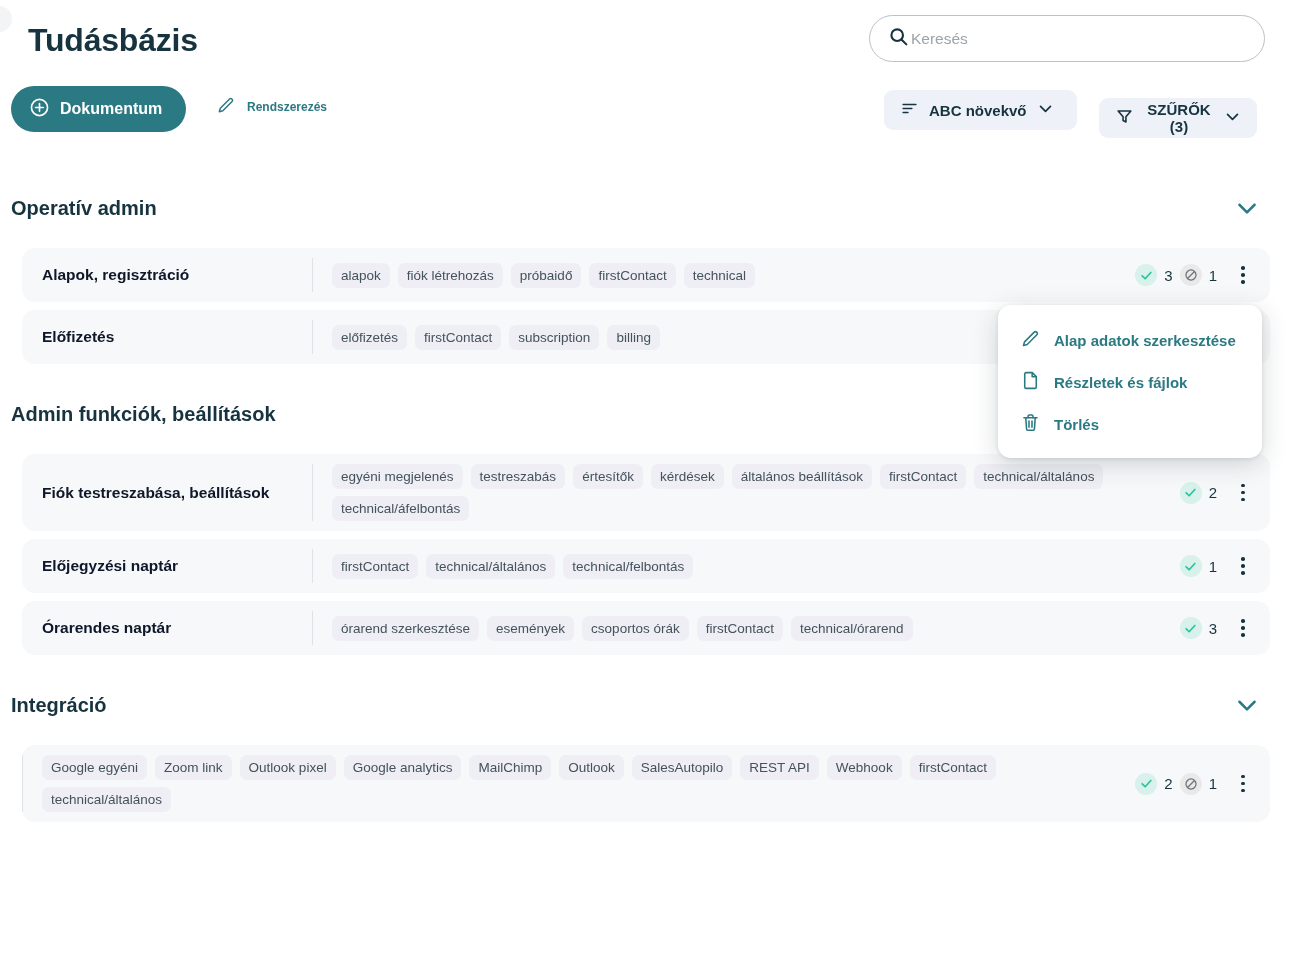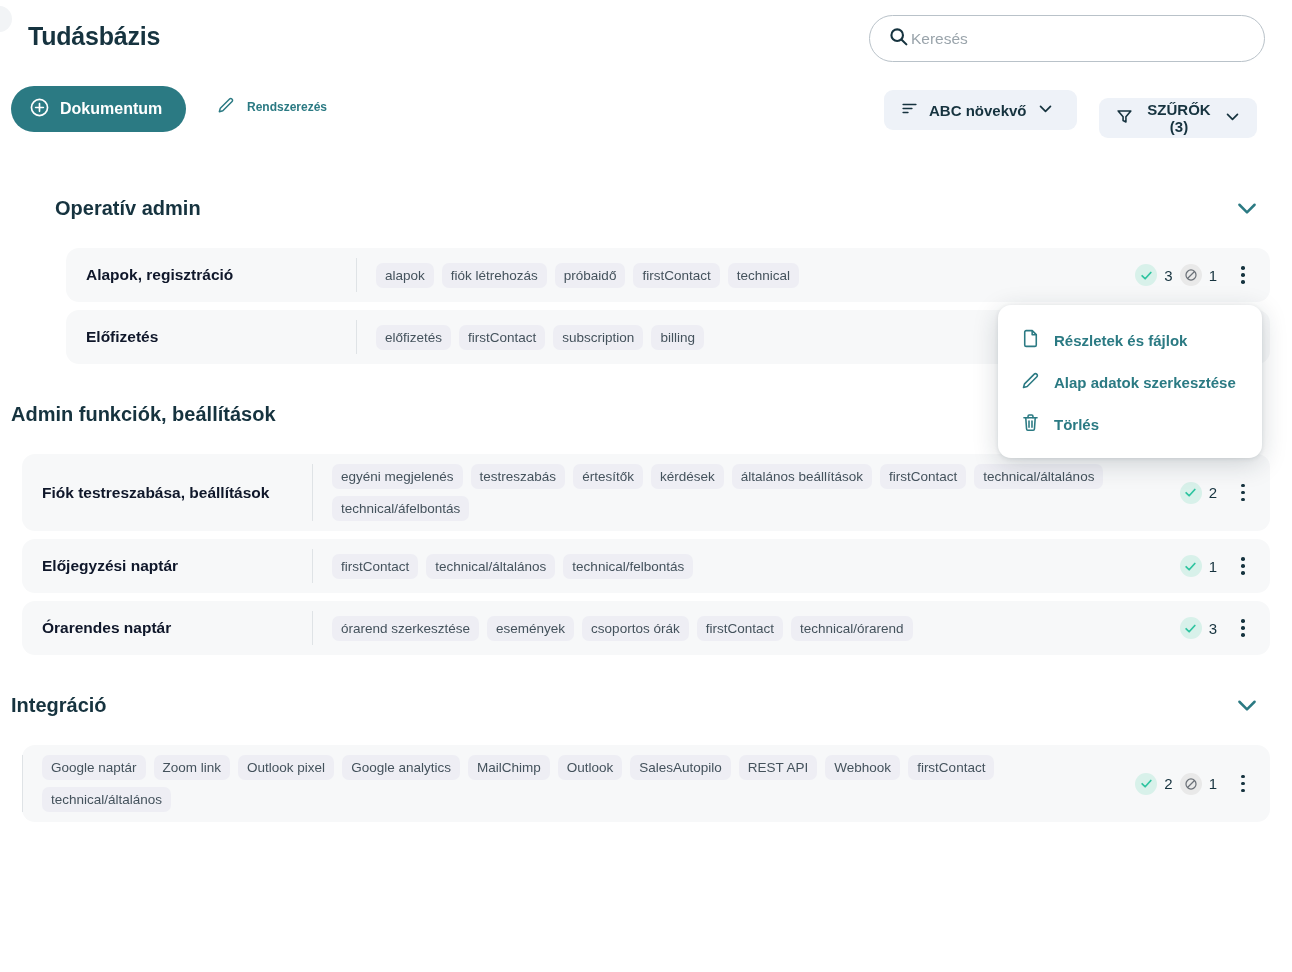--- a/index.html
+++ b/index.html
@@ -12,21 +12,21 @@
     overflow: hidden;
   }
   .page { position: relative; width: 1292px; height: 972px; }
 
   
   .topbar {
     position: absolute; left: 0; top: 0; width: 1292px; height: 78px;
   }
   .app-title {
     position: absolute; left: 28px; top: 22px;
-    font-size: 25px; font-weight: 700; letter-spacing: -0.2px;
+    font-size: 32px; font-weight: 700; letter-spacing: -0.2px;
     color: #16333f;
   }
   .logo-orb {
     position: absolute; left: -14px; top: 6px;
     width: 26px; height: 26px; border-radius: 50%;
     background: #f2f4f6;
   }
   .search-box {
     position: absolute; left: 869px; top: 15px;
     width: 396px; height: 47px;
@@ -203,21 +203,21 @@
       <span>SZŰRŐK (3)</span>
       <span>
         <svg width="17" height="17" viewBox="0 0 24 24" fill="none" stroke="#16333f" stroke-width="2.4" stroke-linecap="round" stroke-linejoin="round">
           <polyline points="5,9 12,16 19,9"></polyline>
         </svg>
       </span>
     </button>
   </div>
 
   <div id="sections-root" style="position:absolute; left:0; top:188px; width:1292px;">
-      <div class="section-block" style="margin-bottom: 30px; margin-left: 44px;">
+      <div class="section-block" style="margin-bottom: 30px;">
         <div class="section-head">
           <span class="section-title">Operatív admin</span>
           <span class="section-chevron"><svg width="26" height="26" viewBox="0 0 24 24" fill="none" stroke="#2b7a83" stroke-width="2.3" stroke-linecap="round" stroke-linejoin="round">
               <polyline points="5,9 12,16 19,9"></polyline>
             </svg></span>
         </div>
         <div style="margin-top: 20px;">
           <div class="row">
             <div class="row-title">Alapok, regisztráció</div>
             <div class="row-divider"></div>
@@ -365,21 +365,21 @@
         <div class="section-head">
           <span class="section-title">Integráció</span>
           <span class="section-chevron"><svg width="26" height="26" viewBox="0 0 24 24" fill="none" stroke="#2b7a83" stroke-width="2.3" stroke-linecap="round" stroke-linejoin="round">
               <polyline points="5,9 12,16 19,9"></polyline>
             </svg></span>
         </div>
         <div style="margin-top: 20px;">
           <div class="row">
             <div class="row-divider"></div>
             <div class="tags">
-              <span class="tag">Google naptár</span>
+              <span class="tag">Google egyéni</span>
               <span class="tag">Zoom link</span>
               <span class="tag">Outlook pixel</span>
               <span class="tag">Google analytics</span>
               <span class="tag">MailChimp</span>
               <span class="tag">Outlook</span>
               <span class="tag">SalesAutopilo</span>
               <span class="tag">REST API</span>
               <span class="tag">Webhook</span>
               <span class="tag">firstContact</span>
               <span class="tag">technical/általános</span>
@@ -409,30 +409,30 @@
               </span>
             </div>
           </div>
         </div>
       </div>
     </div>
 
   <div class="ctx-menu" id="ctx-menu">
       <div class="ctx-item">
         <span><svg width="21" height="21" viewBox="0 0 24 24" fill="none" stroke="#2b7a83" stroke-width="1.8" stroke-linecap="round" stroke-linejoin="round">
+            <path d="M4 20l1.2-4.2L16.3 4.7a1.9 1.9 0 0 1 2.7 0l.3.3a1.9 1.9 0 0 1 0 2.7L8.2 18.8 4 20z"></path>
+          </svg></span>
+        <span>Alap adatok szerkesztése</span>
+      </div>
+      <div class="ctx-item">
+        <span><svg width="21" height="21" viewBox="0 0 24 24" fill="none" stroke="#2b7a83" stroke-width="1.8" stroke-linecap="round" stroke-linejoin="round">
             <path d="M14 3H7a1.6 1.6 0 0 0-1.6 1.6v14.8A1.6 1.6 0 0 0 7 21h10a1.6 1.6 0 0 0 1.6-1.6V7.6L14 3z"></path>
             <polyline points="13.9,3.2 13.9,7.8 18.5,7.8"></polyline>
           </svg></span>
         <span>Részletek és fájlok</span>
-      </div>
-      <div class="ctx-item">
-        <span><svg width="21" height="21" viewBox="0 0 24 24" fill="none" stroke="#2b7a83" stroke-width="1.8" stroke-linecap="round" stroke-linejoin="round">
-            <path d="M4 20l1.2-4.2L16.3 4.7a1.9 1.9 0 0 1 2.7 0l.3.3a1.9 1.9 0 0 1 0 2.7L8.2 18.8 4 20z"></path>
-          </svg></span>
-        <span>Alap adatok szerkesztése</span>
       </div>
       <div class="ctx-item">
         <span><svg width="21" height="21" viewBox="0 0 24 24" fill="none" stroke="#2b7a83" stroke-width="1.8" stroke-linecap="round" stroke-linejoin="round">
             <polyline points="4.5,6.5 19.5,6.5"></polyline>
             <path d="M9.2 6.5V4.8A1.3 1.3 0 0 1 10.5 3.5h3a1.3 1.3 0 0 1 1.3 1.3v1.7"></path>
             <path d="M6.6 6.5l.9 13a1.4 1.4 0 0 0 1.4 1.3h6.2a1.4 1.4 0 0 0 1.4-1.3l.9-13"></path>
             <line x1="10.3" y1="10.2" x2="10.3" y2="17.4"></line>
             <line x1="13.7" y1="10.2" x2="13.7" y2="17.4"></line>
           </svg></span>
         <span>Törlés</span>

